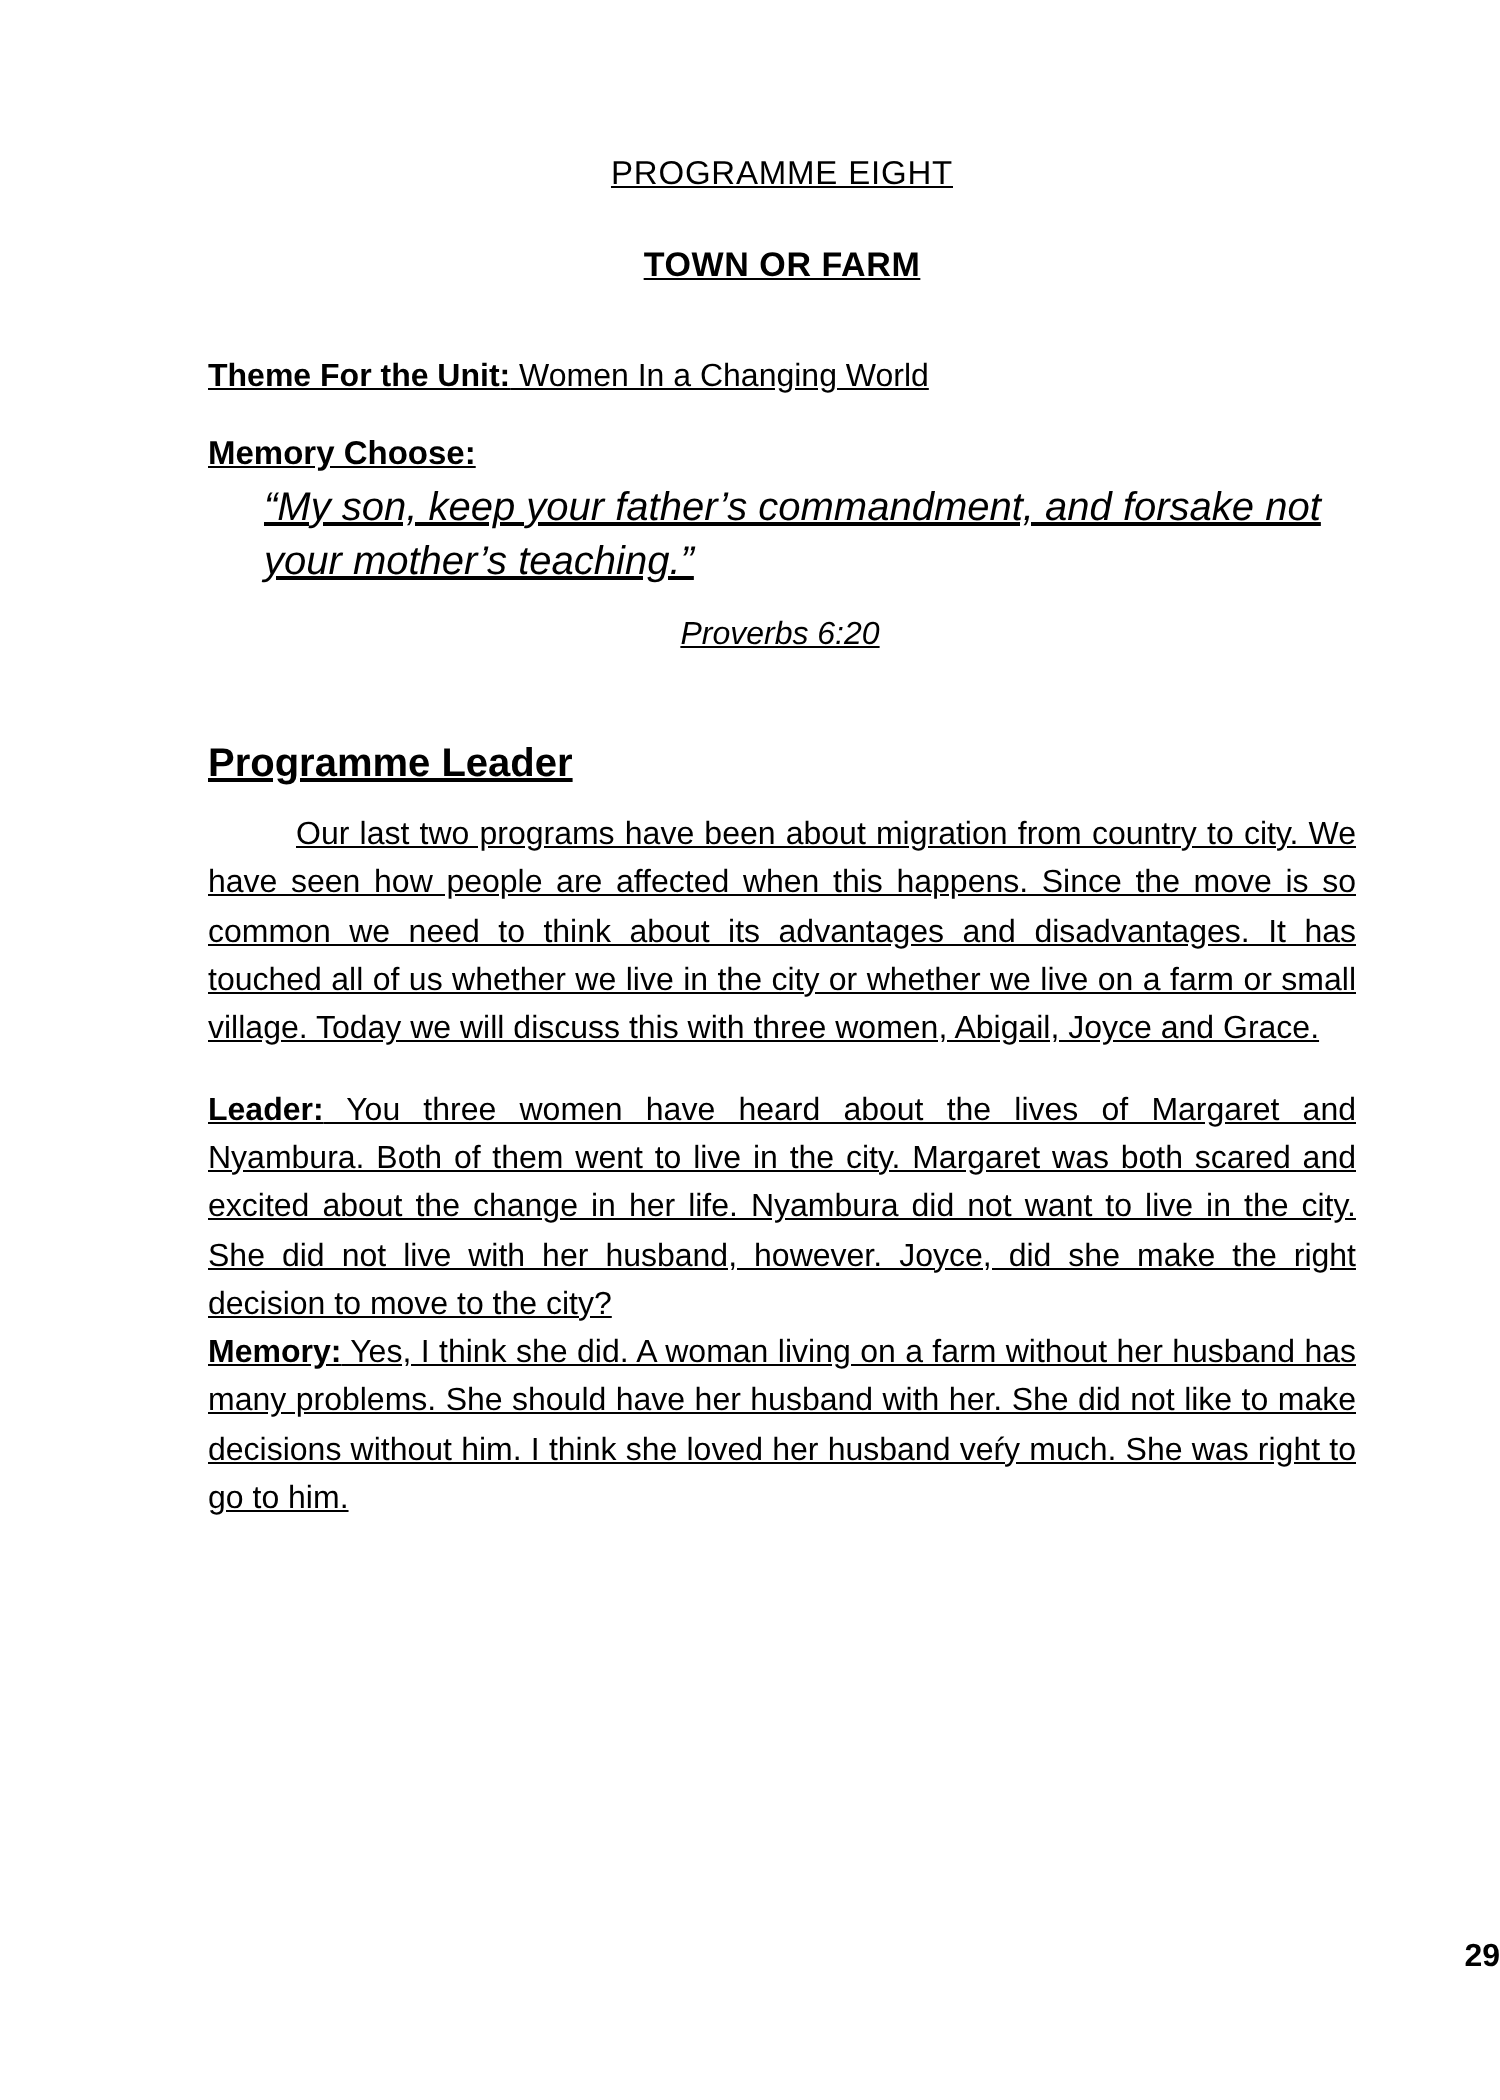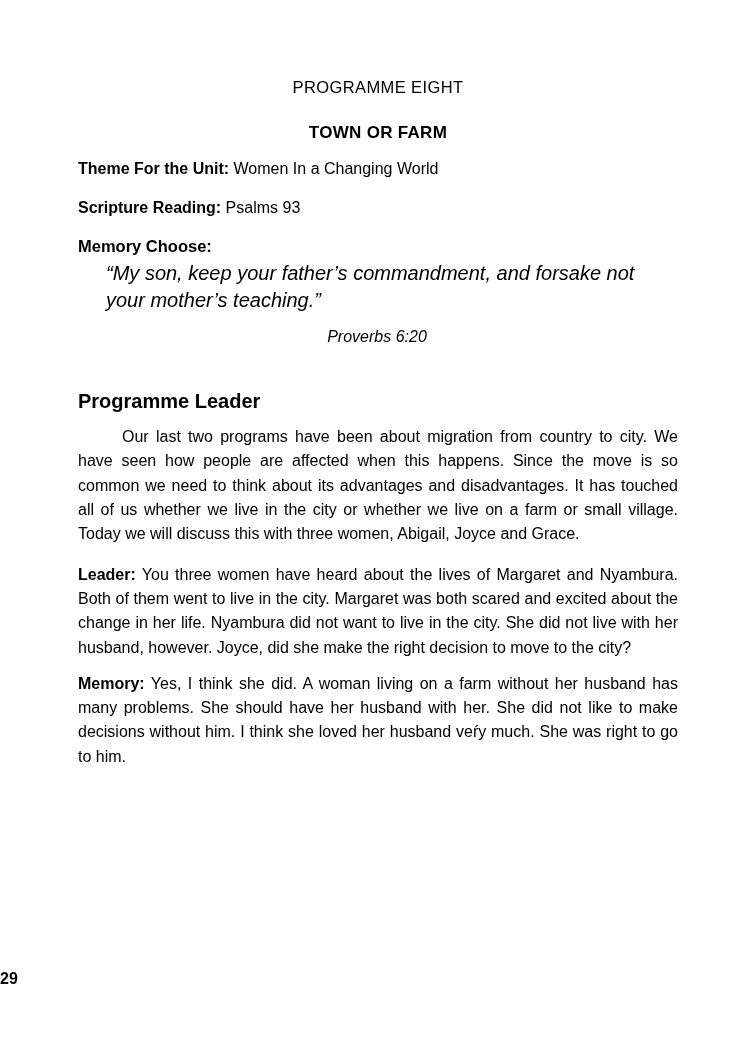--- a/index.html
+++ b/index.html
@@ -14,35 +14,36 @@
     color: #000000;
     position: relative;
     overflow: hidden;
   }
   .page {
     position: absolute;
     left: 0; top: 0;
     width: 750px;
     height: 1050px;
     box-sizing: border-box;
-    padding: 78px 72px 40px 78px;
+    padding: 78px 72px 40px 104px;
+    text-decoration: underline;
   }
   .prog-title {
     text-align: center;
     font-size: 16.5px;
     letter-spacing: 0.4px;
     margin: 0 0 26px 0;
     font-weight: 400;
   }
   .unit-title {
     text-align: center;
     font-size: 17px;
     font-weight: bold;
     letter-spacing: 0.3px;
-    margin: 0 0 16px 0;
+    margin: 0 0 36px 0;
   }
   .meta-line {
     font-size: 16px;
     margin: 0 0 19px 0;
     line-height: 1.25;
   }
   .meta-label {
     font-weight: bold;
   }
   .memory-head {
@@ -74,47 +75,46 @@
     font-size: 16px;
     line-height: 1.52;
     text-align: justify;
     margin: 0 0 16px 0;
     text-indent: 44px;
   }
   .body-p.no-indent {
     text-indent: 0;
   }
   .body-p.tight {
-    margin-bottom: 12px;
+    margin-bottom: 0;
   }
   .speaker {
     font-weight: bold;
   }
   .page-num {
     position: absolute;
     left: 0;
     right: 0;
     bottom: 62px;
-    text-align: left;
+    text-align: right;
     font-size: 16px;
     font-weight: bold;
   }
 </style>
 </head>
 <body>
 
 <div class="page">
 
   <div class="prog-title">PROGRAMME EIGHT</div>
 
   <div class="unit-title">TOWN OR FARM</div>
 
   <div class="meta-line"><span class="meta-label">Theme For the Unit:</span><span> Women In a Changing World</span></div>
 
-  <div class="meta-line"><span class="meta-label">Scripture Reading:</span><span> Psalms 93</span></div>
 
   <div class="memory-head">Memory Choose:</div>
   <div class="memory-verse">“My son, keep your father’s commandment, and forsake not your mother’s teaching.”</div>
   <div class="verse-ref">Proverbs 6:20</div>
 
   <div class="leader-head">Programme Leader</div>
 
   <div class="body-p">Our last two programs have been about migration from country to city. We have seen how people are affected when this happens. Since the move is so common we need to think about its advantages and disadvantages. It has touched all of us whether we live in the city or whether we live on a farm or small village. Today we will discuss this with three women, Abigail, Joyce and Grace.</div>
 
 

